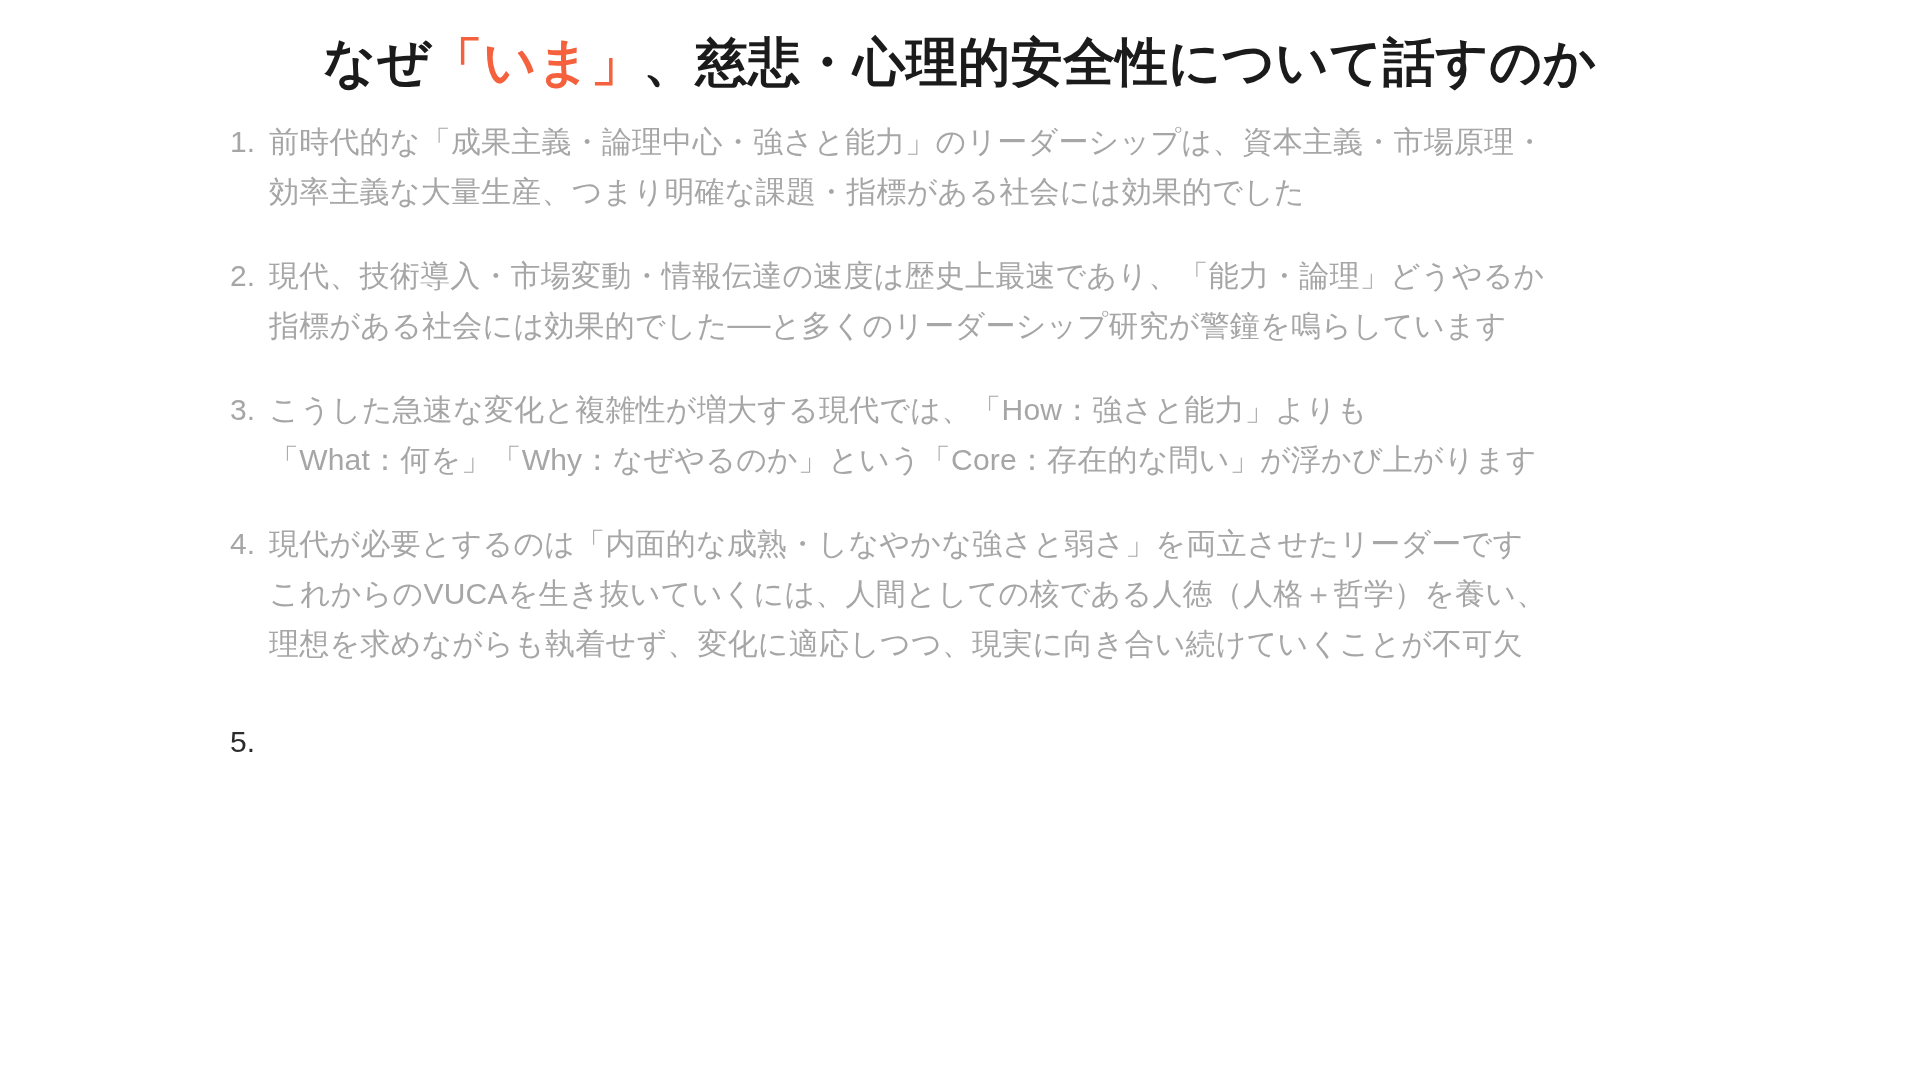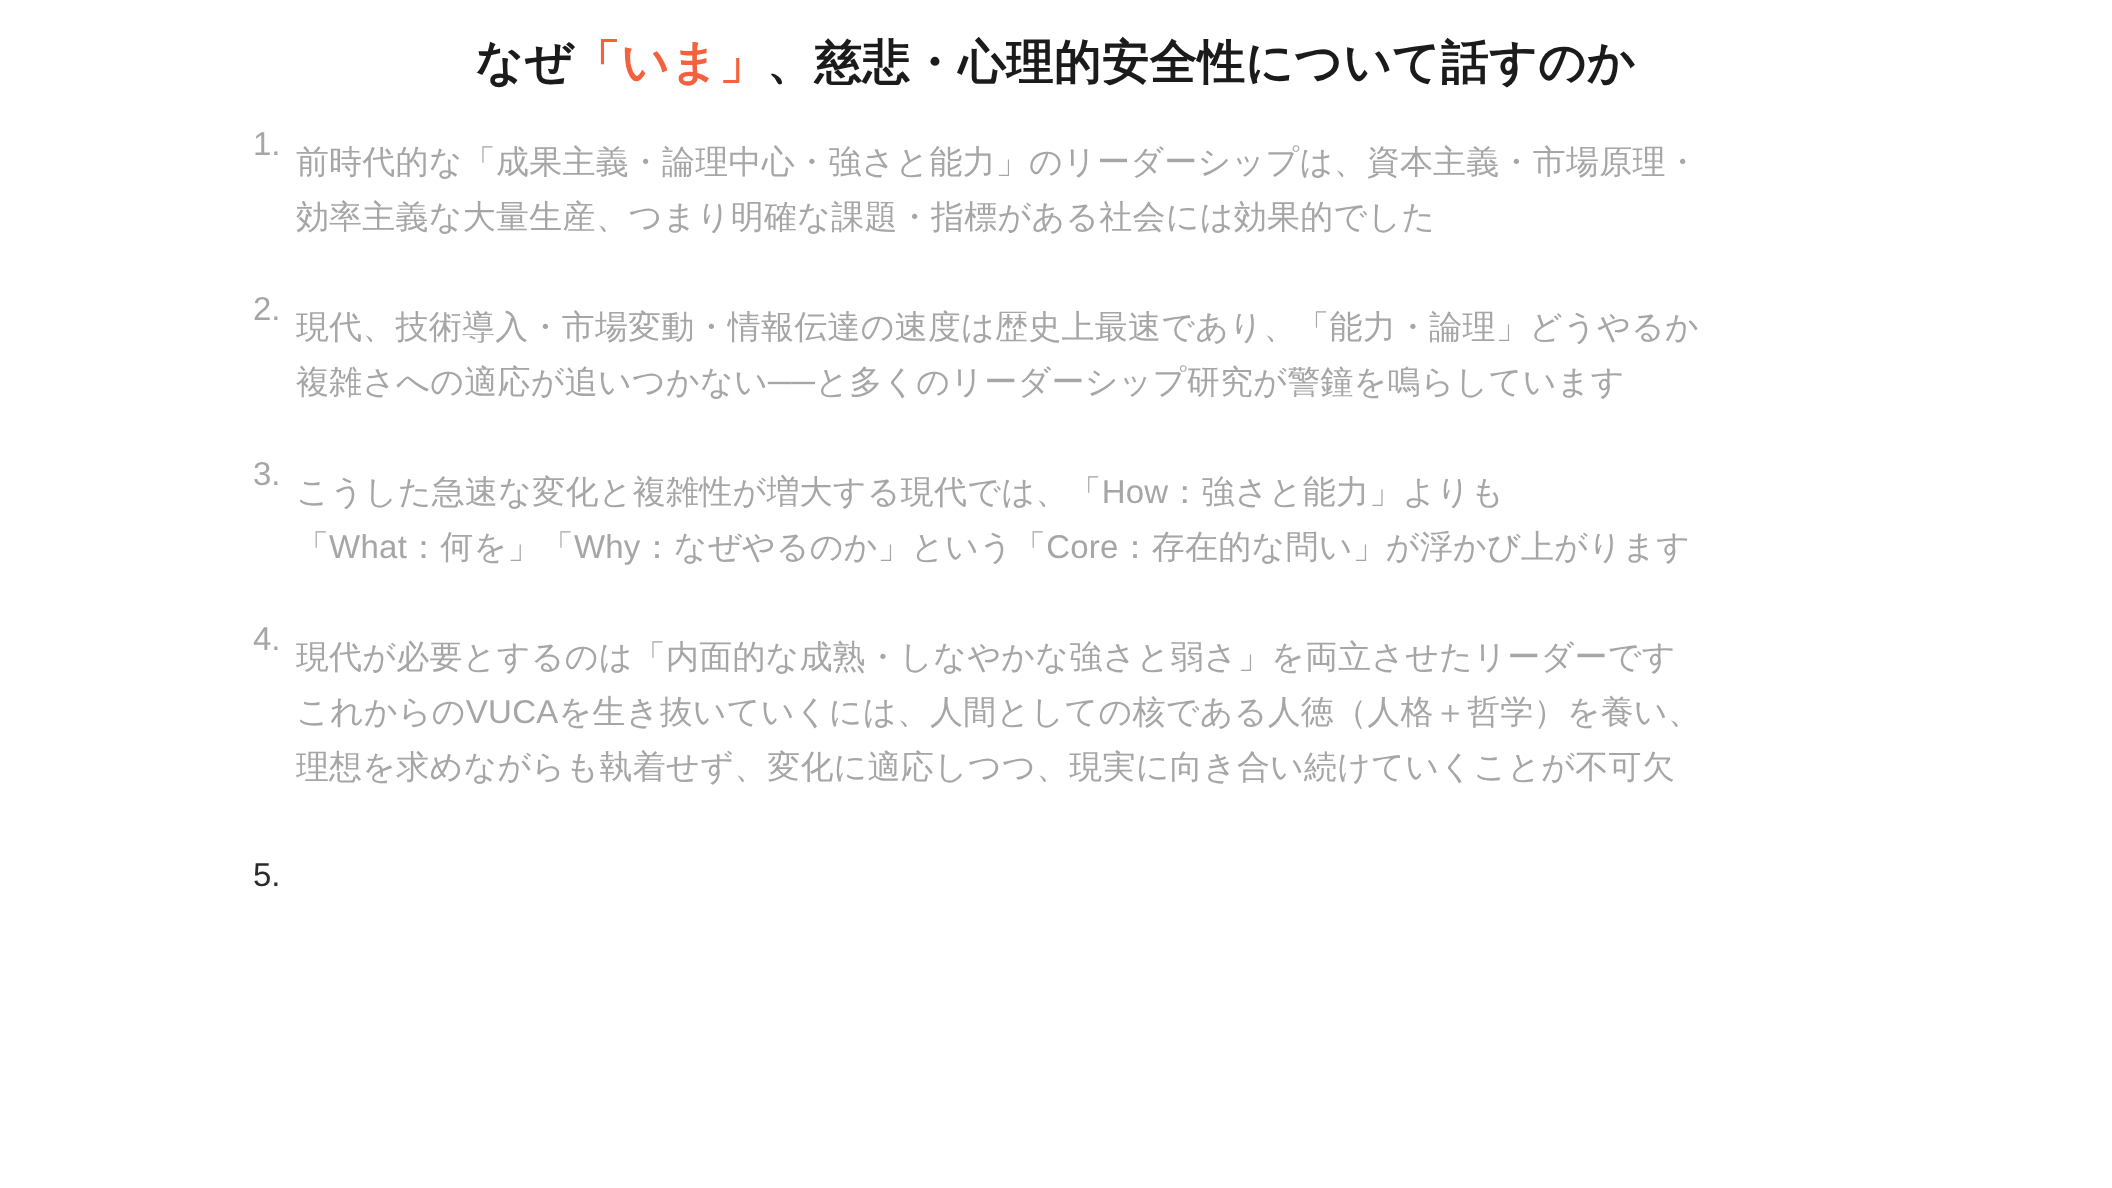--- a/index.html
+++ b/index.html
@@ -16,21 +16,21 @@
   .slide {
     position: relative;
     width: 1920px;
     height: 1080px;
     background: #ffffff;
     box-sizing: border-box;
     padding: 34px 40px 0 40px;
   }
   .slide-title {
     text-align: center;
-    font-size: 43px;
+    font-size: 52px;
     font-weight: 700;
     letter-spacing: 0.5px;
     color: #1b1b1b;
     line-height: 1.1;
     margin: 0 0 26px 0;
     white-space: nowrap;
   }
   .slide-title .accent {
     color: #f4613c;
   }
@@ -55,21 +55,20 @@
     font-size: 30px;
     line-height: 50px;
     color: #a6a6a6;
     font-weight: 400;
     padding-right: 14px;
     box-sizing: border-box;
   }
   .item-body {
     flex: 1 1 auto;
     min-width: 0;
-    margin-top: 16px;
   }
   .line {
     font-size: 30px;
     line-height: 50px;
     color: #a6a6a6;
     font-weight: 400;
     letter-spacing: 0.2px;
     white-space: nowrap;
   }
   
@@ -102,21 +101,21 @@
       <div class="item-body">
         <div class="line">前時代的な「成果主義・論理中心・強さと能力」のリーダーシップは、資本主義・市場原理・</div>
         <div class="line">効率主義な大量生産、つまり明確な課題・指標がある社会には効果的でした</div>
       </div>
     </li>
 
     <li class="item item-2">
       <span class="item-number">2.</span>
       <div class="item-body">
         <div class="line">現代、技術導入・市場変動・情報伝達の速度は歴史上最速であり、「能力・論理」どうやるか</div>
-        <div class="line">複雑さへの適応が追いつかない──と多くのリーダーシップ研究が警鐘を鳴らしています</div>
+        <div class="line">指標がある社会には効果的でした──と多くのリーダーシップ研究が警鐘を鳴らしています</div>
       </div>
     </li>
 
     <li class="item item-3">
       <span class="item-number">3.</span>
       <div class="item-body">
         <div class="line">こうした急速な変化と複雑性が増大する現代では、「How：強さと能力」よりも</div>
         <div class="line indent">「What：何を」「Why：なぜやるのか」という「Core：存在的な問い」が浮かび上がります</div>
       </div>
     </li>

